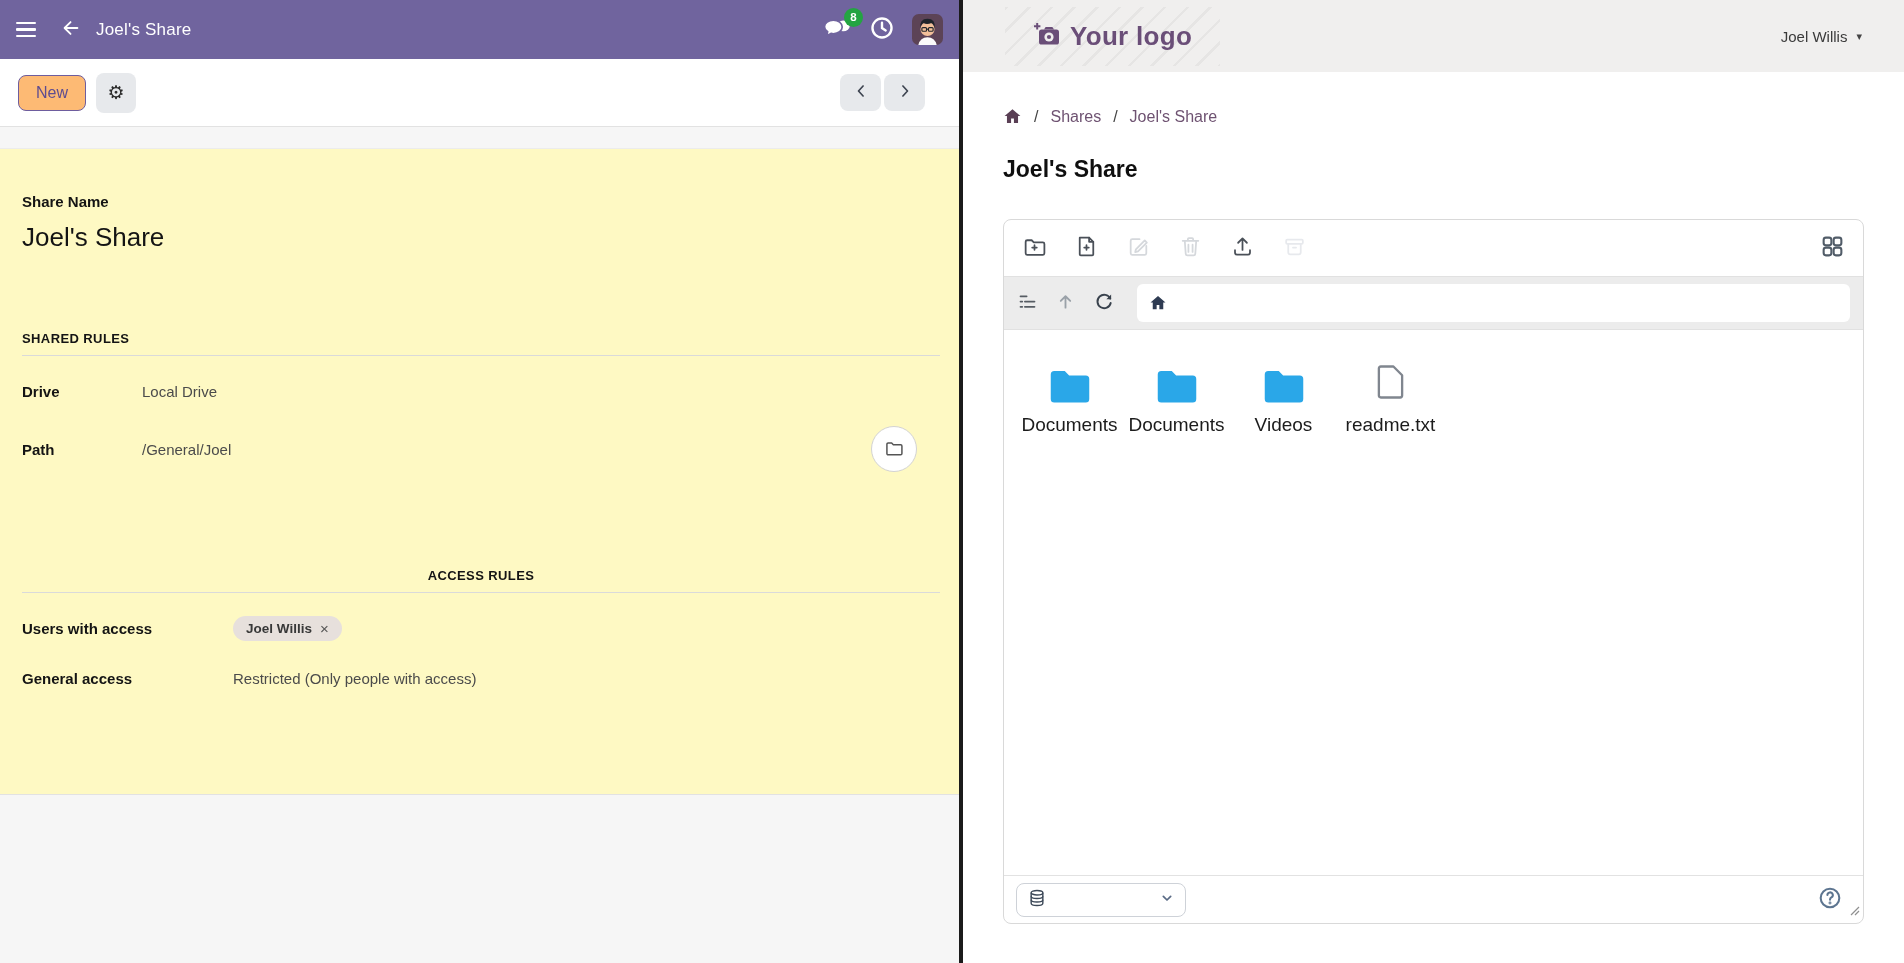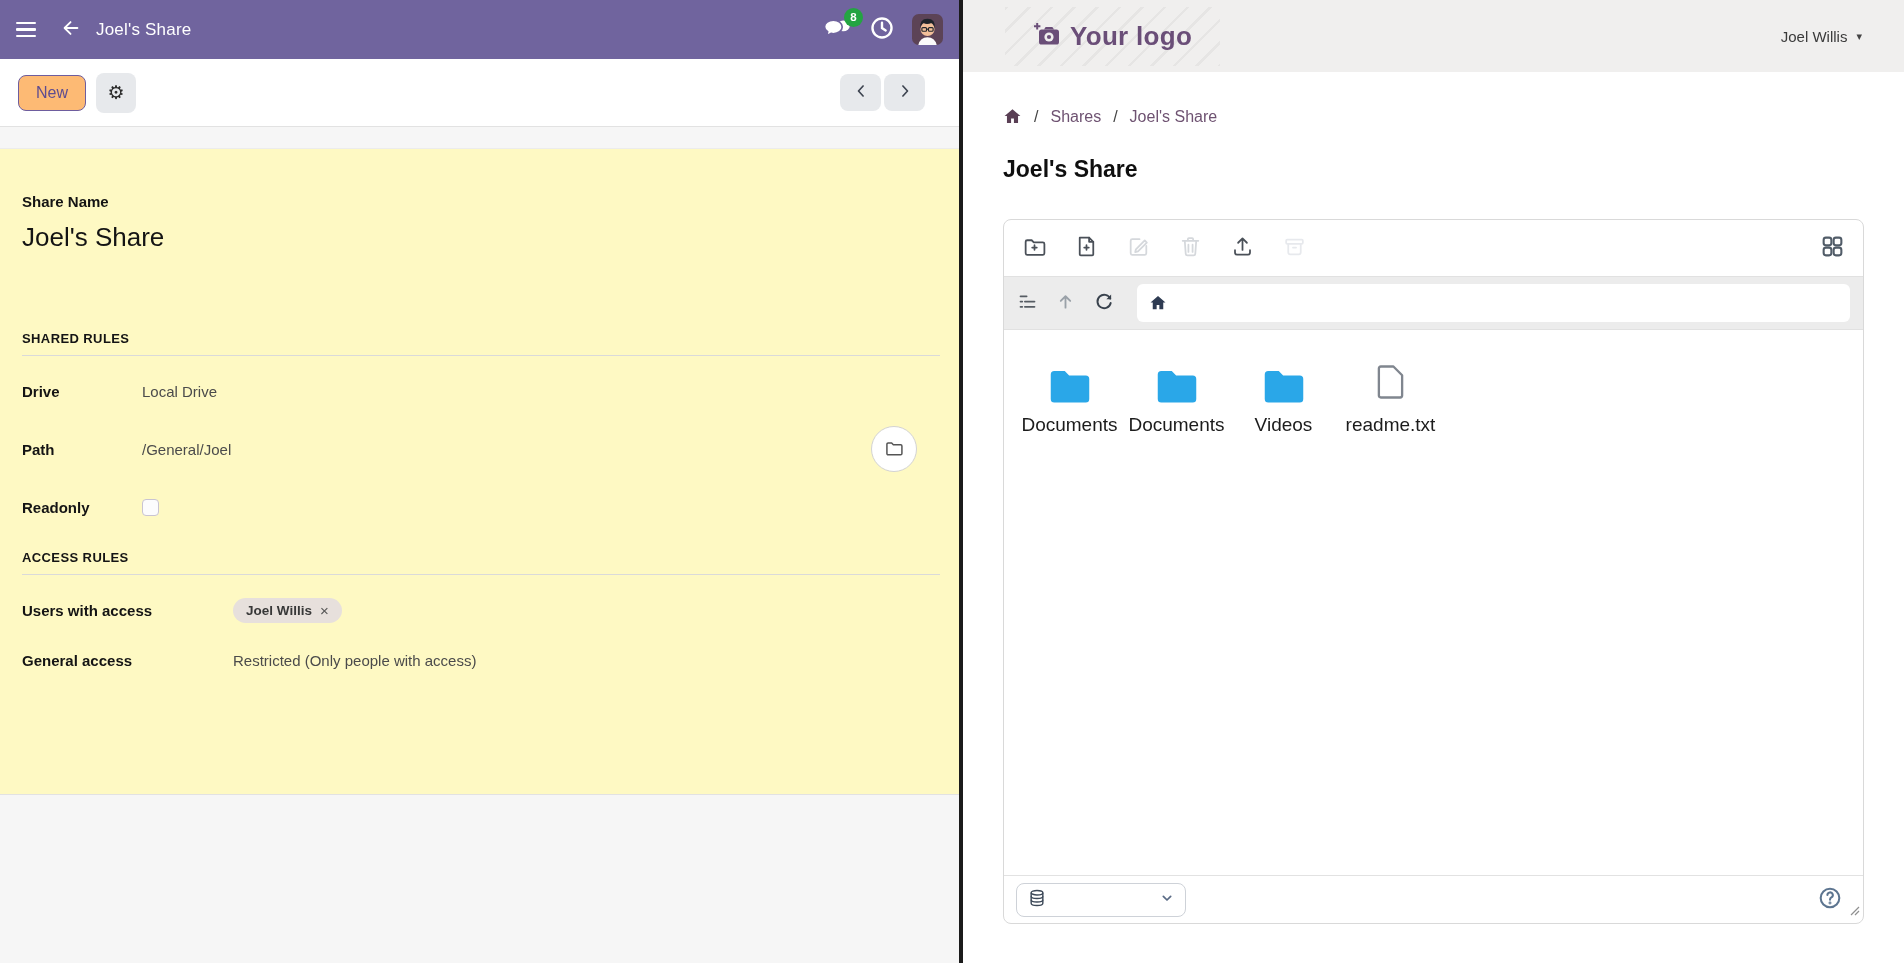--- a/index.html
+++ b/index.html
@@ -37,21 +37,21 @@
                   display:flex; align-items:center; justify-content:center; color:#3d4450; }
 
   .form-scroll { flex:1; background:#f6f6f6; padding-top:21px; }
   .sheet { background:#fef9c3; border-top:1px solid #ececec; border-bottom:1px solid #e2e2e2;
            height:647px; padding:44px 20px 0 22px; }
   .share-name-label { font-size:15px; font-weight:600; color:#141414; }
   .share-name-value { font-size:26px; font-weight:400; color:#141414; margin-top:12px; }
   .section-heading { font-size:13px; font-weight:700; color:#141414; letter-spacing:.4px;
                      border-bottom:1px solid #dadada; padding-bottom:9px; margin-right:-1px; }
   .mt-shared { margin-top:78px; }
-  .mt-access { margin-top:28px; }
+  .mt-access { margin-top:96px;text-align:center; }
   .frow { display:flex; align-items:center; margin-top:20px; min-height:30px; }
   .frow .lbl { flex:0 0 120px; font-size:15px; font-weight:700; color:#141414; }
   .frow.wide .lbl { flex-basis:211px; }
   .frow .val { font-size:15px; color:#4b4b4b; }
   .frow.gap20 { margin-top:20px; }
   .dir-btn { margin-left:auto; margin-right:22px; width:46px; height:46px; border-radius:50%;
              border:1px solid #d3d3d3; background:#fff; color:#555;
              display:flex; align-items:center; justify-content:center; }
   .chk { appearance:none; -webkit-appearance:none; width:17px; height:17px; border:1px solid #c9c4d2;
          border-radius:4px; background:#fcfcfd; }
@@ -200,24 +200,20 @@
         <span class="val">/General/Joel</span>
         <button class="dir-btn">
           <span>
             <svg width="20" height="20" viewBox="0 0 24 24" fill="none" stroke="currentColor" stroke-width="1.8" stroke-linejoin="round">
                 <path d="M3.5 18.5v-11q0-1.5 1.5-1.5h4.2l2 2h8.8q1.5 0 1.5 1.5v9q0 1.5-1.5 1.5H5q-1.5 0-1.5-1.5z"></path>
               </svg>
           </span>
         </button>
       </div>
 
-      <div class="frow">
-        <span class="lbl">Readonly</span>
-        <input type="checkbox" class="chk" style="">
-      </div>
 
       <div class="section-heading mt-access">ACCESS RULES</div>
 
       <div class="frow wide">
         <span class="lbl">Users with access</span>
         <span class="tag">
           <span>Joel Willis</span>
           <button class="tag-x">×</button>
         </span>
       </div>

